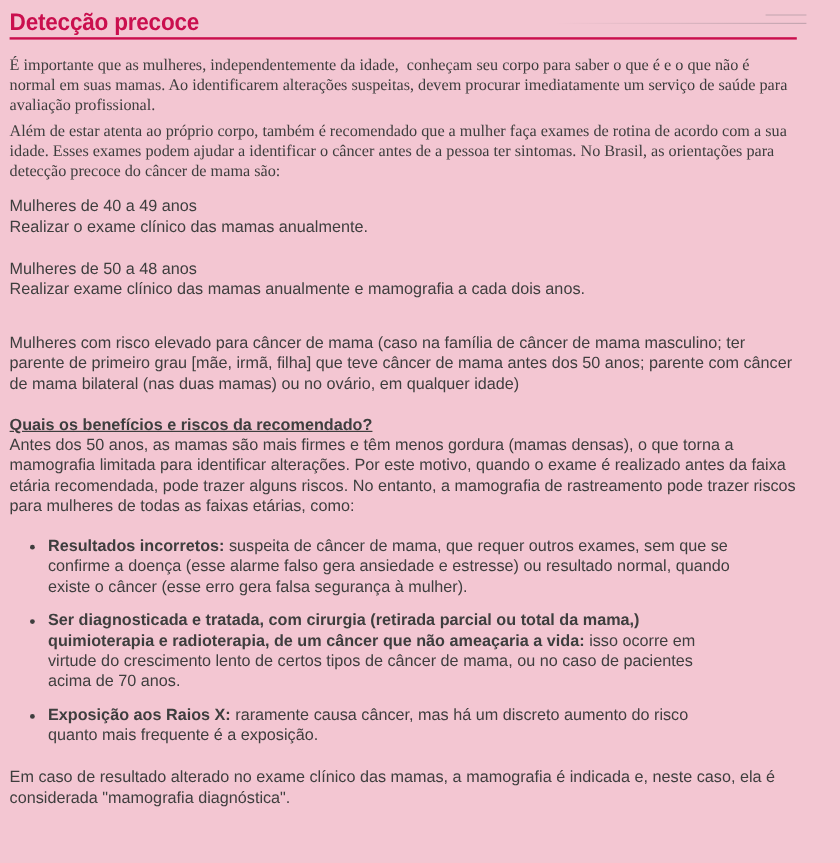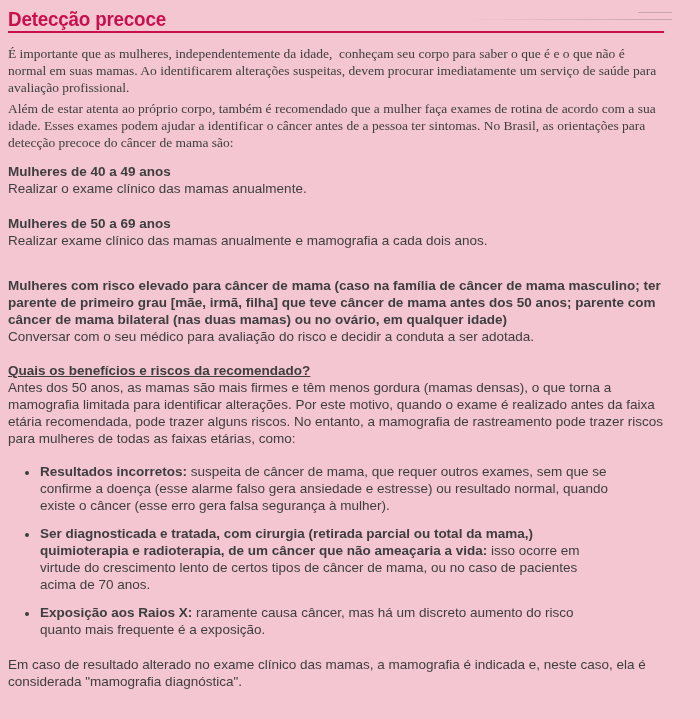--- a/index.html
+++ b/index.html
@@ -50,21 +50,21 @@
     background: rgba(125, 115, 125, 0.35);
   }
   .artifact-long {
     top: 19px; right: 0; width: 210px;
     background: linear-gradient(to left, rgba(125,115,125,0.40), rgba(125,115,125,0));
   }
   p { margin: 0; }
   .intro { white-space: pre-wrap; font-family: Liberation Serif, serif; }
   .p1 { margin-top: 12px; }
   .p2 { margin-top: 4px; }
-  .guideline .g-head { font-weight: bold; }
+  .guideline .g-head { font-weight: normal; }
   .g1 { margin-top: 12px; }
   .g2 { margin-top: 18px; }
   .g3 { margin-top: 28px; }
   .risks-heading {
     margin-top: 17px;
     font-weight: bold;
   }
   .risks-heading .underlined { text-decoration: underline; }
   .risks-intro { margin-top: 0; }
   ul.risk-list {
@@ -91,27 +91,26 @@
 
   <p class="intro p1">É importante que as mulheres, independentemente da idade,  conheçam seu corpo para saber o que é e o que não é normal em suas mamas. Ao identificarem alterações suspeitas, devem procurar imediatamente um serviço de saúde para avaliação profissional.</p>
   <p class="intro p2">Além de estar atenta ao próprio corpo, também é recomendado que a mulher faça exames de rotina de acordo com a sua idade. Esses exames podem ajudar a identificar o câncer antes de a pessoa ter sintomas. No Brasil, as orientações para detecção precoce do câncer de mama são:</p>
 
   <div class="guideline g1">
     <p class="g-head">Mulheres de 40 a 49 anos</p>
     <p class="g-body">Realizar o exame clínico das mamas anualmente.</p>
   </div>
 
   <div class="guideline g2">
-    <p class="g-head">Mulheres de 50 a 69 anos</p>
+    <p class="g-head">Mulheres de 50 a 48 anos</p>
     <p class="g-body">Realizar exame clínico das mamas anualmente e mamografia a cada dois anos.</p>
   </div>
 
   <div class="guideline g3">
     <p class="g-head">Mulheres com risco elevado para câncer de mama (caso na família de câncer de mama masculino; ter parente de primeiro grau [mãe, irmã, filha] que teve câncer de mama antes dos 50 anos; parente com câncer de mama bilateral (nas duas mamas) ou no ovário, em qualquer idade)</p>
-    <p class="g-body">Conversar com o seu médico para avaliação do risco e decidir a conduta a ser adotada.</p>
   </div>
 
   <section>
     <p class="risks-heading"><span class="underlined">Quais os benefícios e riscos da recomendado?</span></p>
     <p class="risks-intro">Antes dos 50 anos, as mamas são mais firmes e têm menos gordura (mamas densas), o que torna a mamografia limitada para identificar alterações. Por este motivo, quando o exame é realizado antes da faixa etária recomendada, pode trazer alguns riscos. No entanto, a mamografia de rastreamento pode trazer riscos para mulheres de todas as faixas etárias, como:</p>
 
     <ul class="risk-list">
       <li><span class="risk-term">Resultados incorretos:</span> <span class="risk-desc">suspeita de câncer de mama, que requer outros exames, sem que se confirme a doença (esse alarme falso gera ansiedade e estresse) ou resultado normal, quando existe o câncer (esse erro gera falsa segurança à mulher).</span></li>
       <li><span class="risk-term">Ser diagnosticada e tratada, com cirurgia (retirada parcial ou total da mama,) quimioterapia e radioterapia, de um câncer que não ameaçaria a vida:</span> <span class="risk-desc">isso ocorre em virtude do crescimento lento de certos tipos de câncer de mama, ou no caso de pacientes acima de 70 anos.</span></li>
       <li><span class="risk-term">Exposição aos Raios X:</span> <span class="risk-desc">raramente causa câncer, mas há um discreto aumento do risco quanto mais frequente é a exposição.</span></li>

